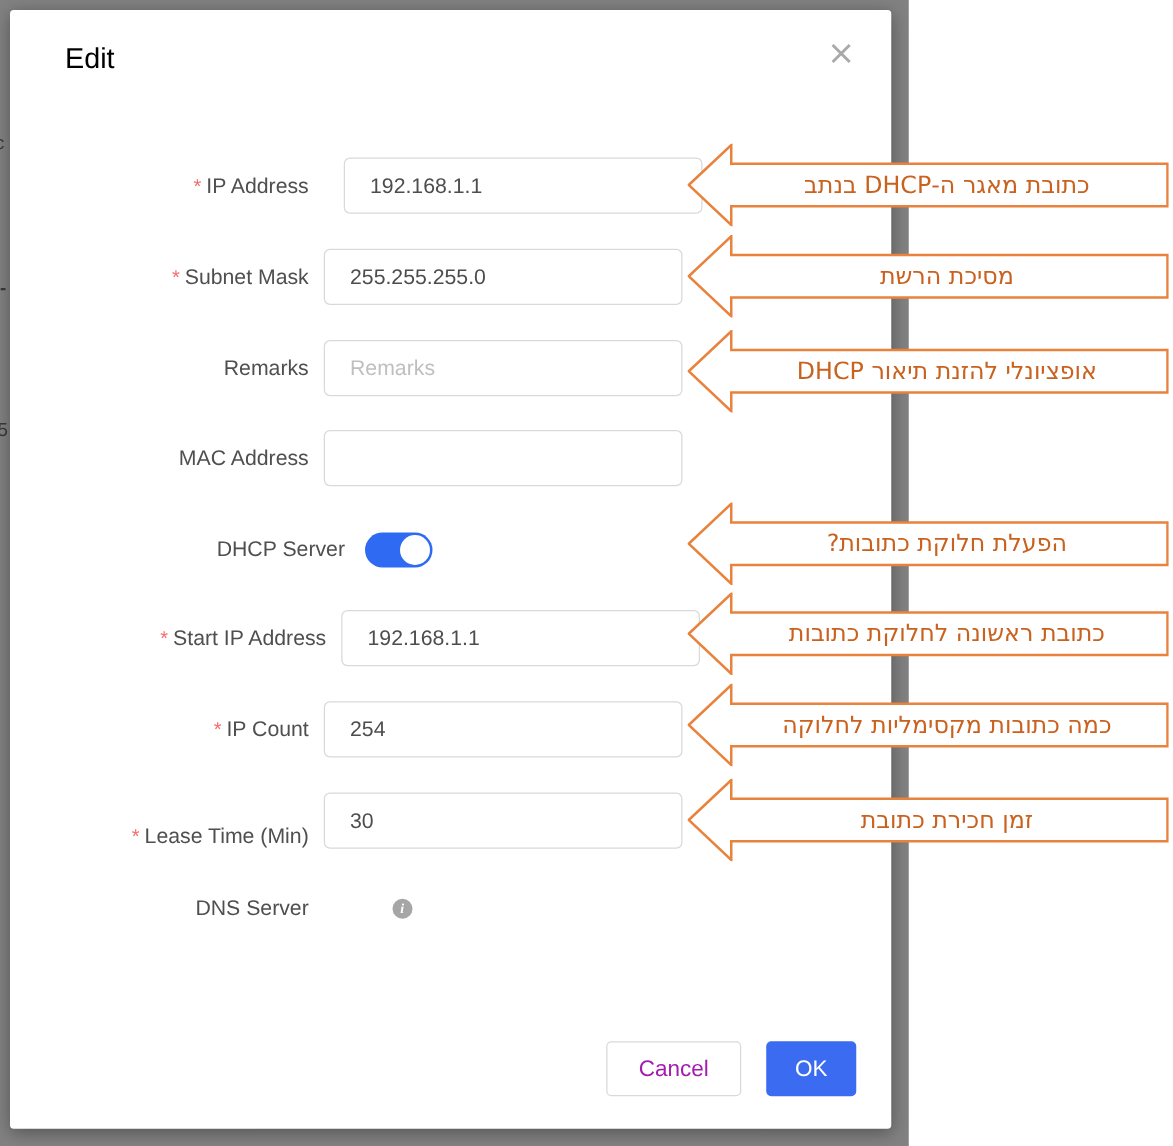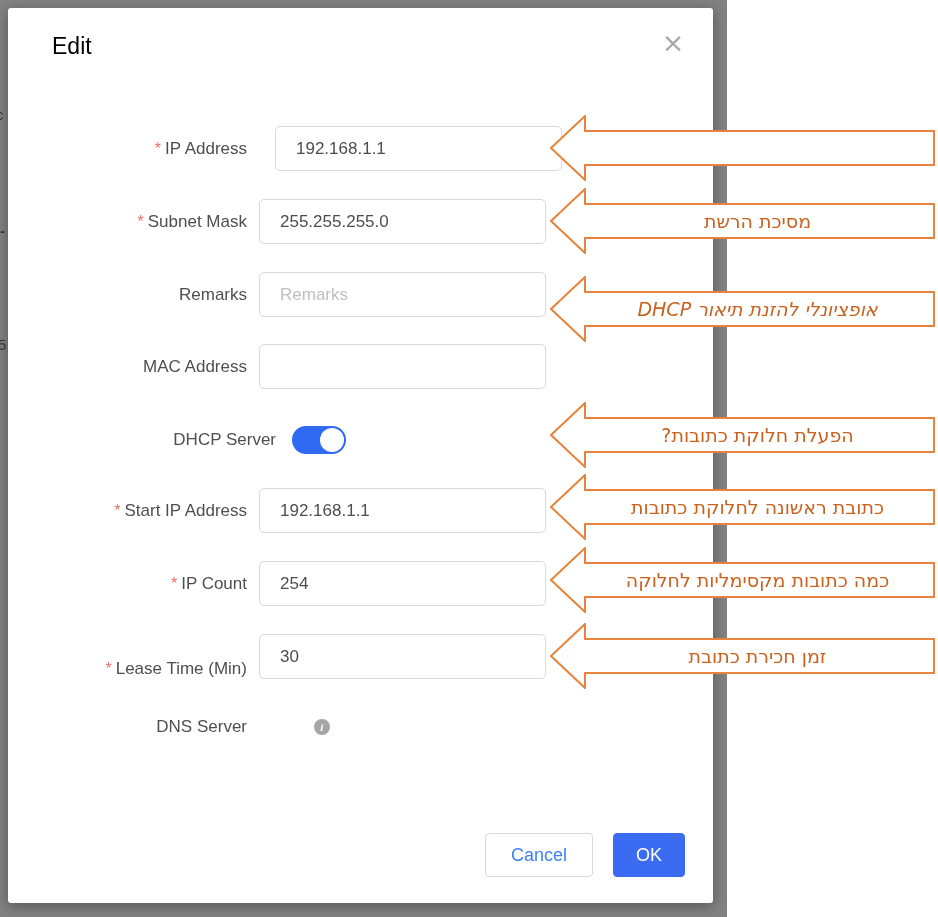--- a/index.html
+++ b/index.html
@@ -31,30 +31,30 @@
   .toggle { margin-left:16px; width:54px; height:28px; border-radius:14px; background:#2e6bf2; position:relative; cursor:pointer; }
   .toggle .knob { position:absolute; right:2px; top:2px; width:24px; height:24px; border-radius:50%; background:#ffffff; }
 
   .dns-value { margin-left:15px; font-size:14px; color:#ffffff; }
   .info-icon { margin-left:9px; width:16px; height:16px; border-radius:50%; background:#a6a6a6; color:#ffffff;
                font-size:11px; font-style:italic; font-weight:bold; font-family:"Liberation Serif", serif;
                display:inline-flex; align-items:center; justify-content:center; }
 
   .btn { position:absolute; height:44px; border-radius:4px; font-size:18px; cursor:pointer;
          font-family:"Liberation Sans", sans-serif; }
-  .btn-cancel { left:485px; top:833px; width:108px; background:#ffffff; border:1px solid #d9d9d9; color:#3b82f6; }
+  .btn-cancel { left:485px; top:833px; width:108px; background:#ffffff; border:1px solid #d9d9d9; color:#a21caf; }
   .btn-ok { left:613px; top:833px; width:72px; background:#3b6bf0; border:1px solid #3b6bf0; color:#ffffff; }
 
   
   .callout { position:absolute; left:550px; width:385px; height:66px; }
   .callout svg { position:absolute; left:0; top:0; }
   .callout .txt { position:absolute; left:40px; right:10px; top:16px; height:34px; line-height:34px;
                   text-align:center; direction:rtl; unicode-bidi:plaintext; font-size:19px; color:#c9611f;
                   font-family:"DejaVu Sans", sans-serif; white-space:nowrap; overflow:hidden; }
-  .co-0 { top:115px; } .co-1 { top:188px; } .co-2 { top:276px;font-style:italic; } .co-3 { top:402px; }
+  .co-0 { top:115px; } .co-1 { top:188px; } .co-2 { top:264px; } .co-3 { top:402px; }
   .co-4 { top:474px; } .co-5 { top:547px; } .co-6 { top:623px; }
 </style>
 </head>
 <body>
 
 <div class="slide">
 
   <div class="screenshot">
 
     <div class="bg-fragments">
@@ -88,21 +88,21 @@
       <input type="text" value="" style="">
     </div>
 
     <div class="row" style="top:417px;padding-left:29px;">
       <div class="lbl"><span>DHCP Server</span></div>
       <div class="toggle">
           <div class="knob"></div>
         </div>
     </div>
 
-    <div class="row" style="top:488px;">
+    <div class="row" style="top:488px;margin-left:14px;">
       <div class="lbl"><span class="req">*</span><span>Start IP Address</span></div>
       <input type="text" value="192.168.1.1" style="">
     </div>
 
     <div class="row" style="top:561px;">
       <div class="lbl"><span class="req">*</span><span>IP Count</span></div>
       <input type="text" value="254" style="">
     </div>
 
     <div class="row" style="top:634px;align-items:flex-end;">
@@ -117,20 +117,21 @@
     </div>
 
     <button class="btn btn-cancel">Cancel</button>
     <button class="btn btn-ok">OK</button>
   </div>
 
   <div class="callout co-0">
     <svg width="385" height="66" viewBox="0 0 385 66">
         <polygon points="1,33 35,1 35,16 384,16 384,50 35,50 35,65" fill="#ffffff" stroke="#e8823c" stroke-width="2"></polygon>
       </svg>
+    <div class="txt">כתובת מאגר ה-DHCP בנתב</div>
   </div>
   <div class="callout co-1">
     <svg width="385" height="66" viewBox="0 0 385 66">
         <polygon points="1,33 35,1 35,16 384,16 384,50 35,50 35,65" fill="#ffffff" stroke="#e8823c" stroke-width="2"></polygon>
       </svg>
     <div class="txt">מסיכת הרשת</div>
   </div>
   <div class="callout co-2">
     <svg width="385" height="66" viewBox="0 0 385 66">
         <polygon points="1,33 35,1 35,16 384,16 384,50 35,50 35,65" fill="#ffffff" stroke="#e8823c" stroke-width="2"></polygon>

